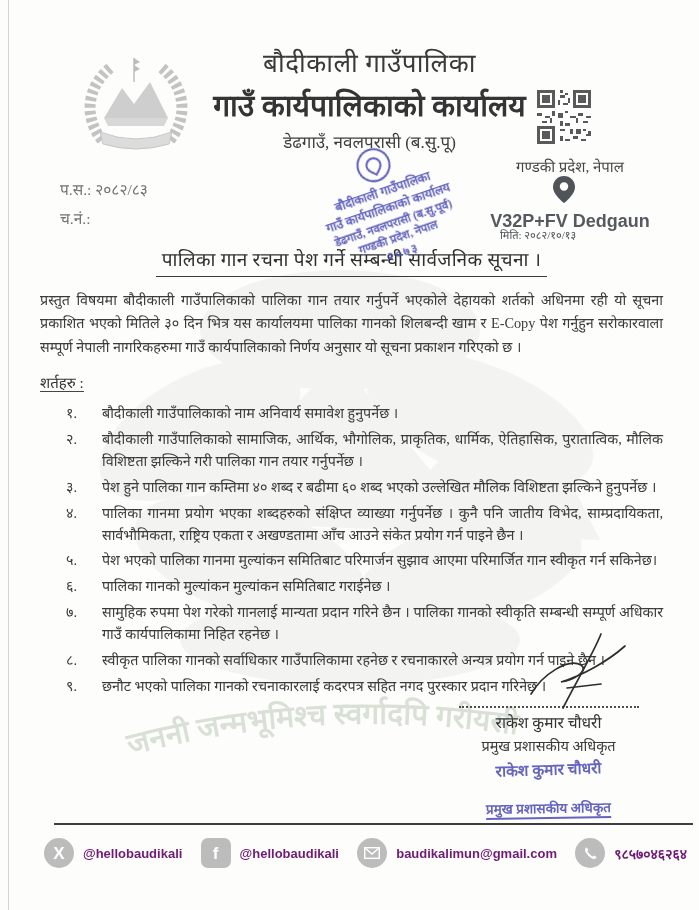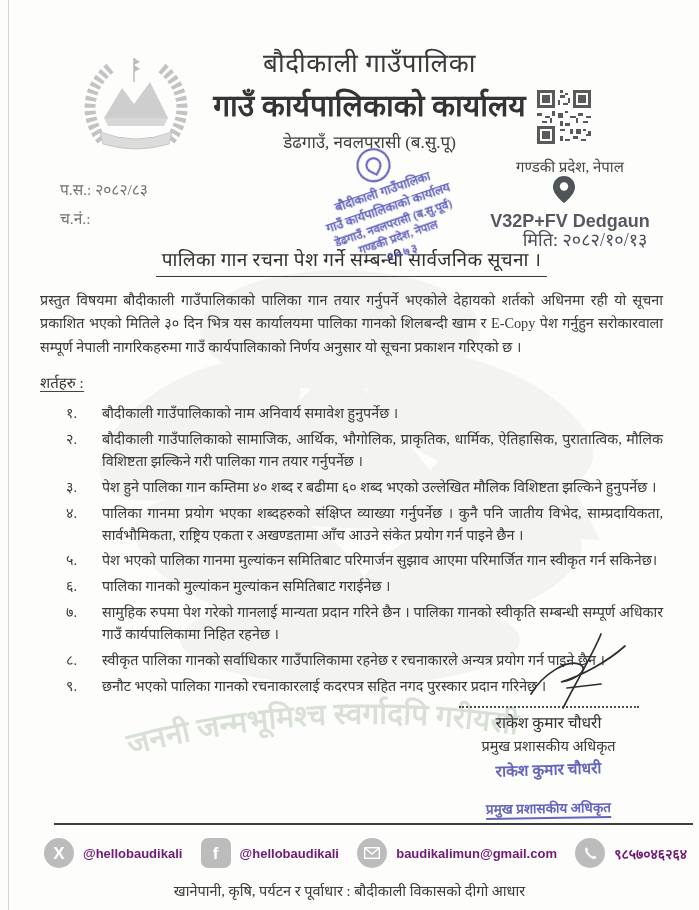--- a/index.html
+++ b/index.html
@@ -16,21 +16,21 @@
   .logo{left:78px;top:52px;width:116px;height:108px;}
   .hdr-center{left:150px;right:110px;top:44px;text-align:center;}
   .hdr-muni{font-size:26px;color:#3a3a3a;letter-spacing:.5px;}
   .hdr-office{font-size:30px;font-weight:bold;color:#343434;margin-top:4px;}
   .hdr-addr{font-size:17px;color:#3e3e3e;margin-top:5px;}
   .qr{left:537px;top:90px;width:54px;height:54px;}
   .hdr-prov{left:490px;top:156px;width:160px;text-align:center;font-size:15px;color:#474747;}
   .pin{left:553px;top:176px;width:22px;height:27px;}
   .plus-code{left:480px;top:211px;width:180px;text-align:center;
     font-family:"Liberation Sans","DejaVu Sans",sans-serif;font-size:18px;font-weight:bold;color:#565a60;}
-  .hdr-date{left:500px;top:227px;width:170px;text-align:center;font-size:18px;color:#4b4f57;}
+  .hdr-date{left:500px;top:227px;width:170px;text-align:left;font-size:11px;color:#4b4f57;}
   .refs{left:60px;top:176px;font-size:15.5px;color:#737373;line-height:1.85;}
 
   
   .stamp{left:292px;top:146px;width:190px;transform:rotate(-19deg);
     color:#4a4ab4;text-align:center;opacity:.88;z-index:2;}
   .stamp .emb{width:30px;height:30px;border:2px solid #4a4ab4;border-radius:50%;
     margin:0 auto 2px auto;position:relative;}
   .stamp .emb:before{content:"";position:absolute;left:7px;top:7px;width:12px;height:12px;
     border:2px solid #4a4ab4;border-radius:50% 50% 50% 0;transform:rotate(-45deg);}
   .stamp .s1{font-size:12.5px;font-weight:bold;}
@@ -273,15 +273,14 @@
     <div class="f-item">
       <div class="badge">
         <svg width="15" height="15" viewBox="0 0 15 15">
             <path d="M3.2 1.2 C2 2.4 1.6 4 2.6 6 C3.8 8.4 6.6 11.2 9 12.4 C11 13.4 12.6 13 13.8 11.8 L11.6 9.6 L9.8 10.6 C8.2 9.8 5.2 6.8 4.4 5.2 L5.4 3.4 Z" fill="#fff"></path>
           </svg>
       </div>
       <span class="f-txt dev">९८५७०४६२६४</span>
     </div>
   </div>
 
-  <div class="layer tagline">खानेपानी, कृषि, पर्यटन र पूर्वाधार : बौदीकाली विकासको दीगो आधार</div>
 
 </div>
 
 </body></html>

